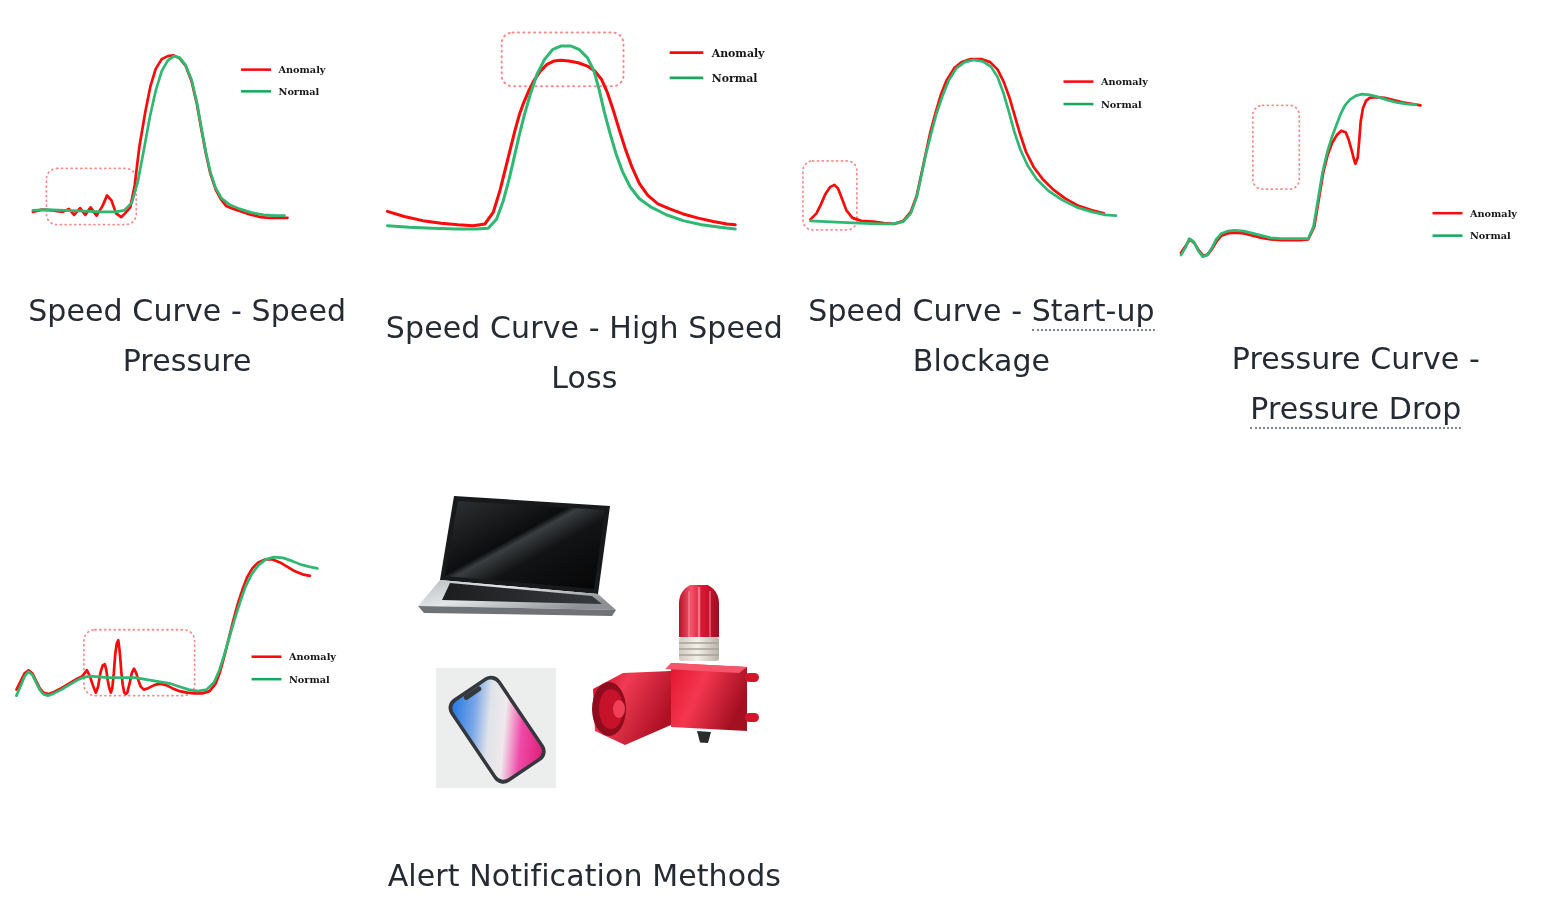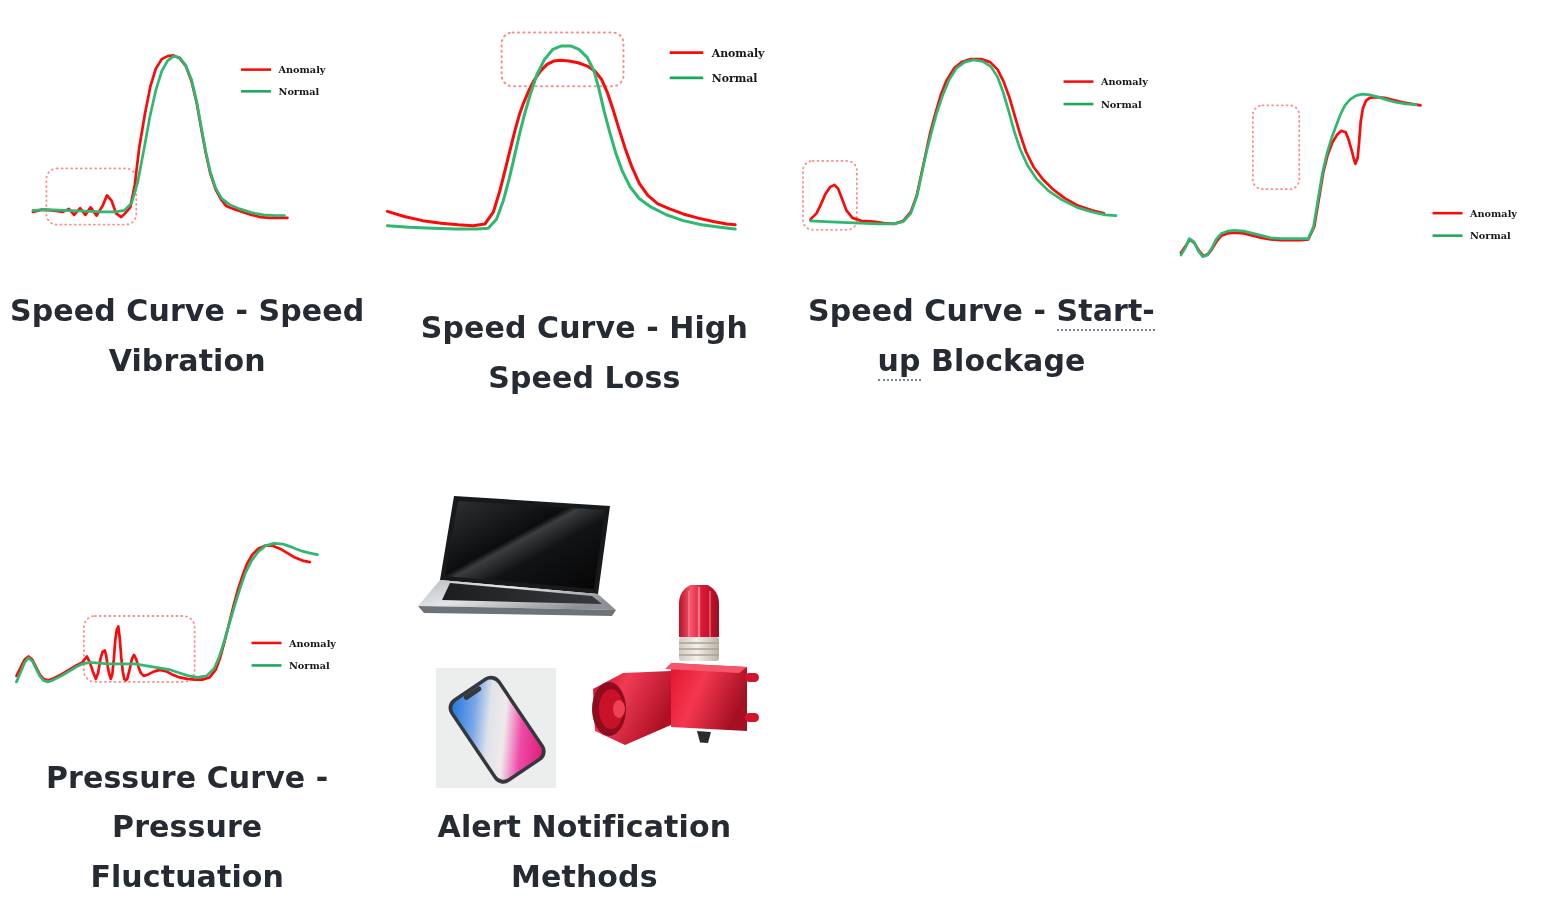--- a/index.html
+++ b/index.html
@@ -35,21 +35,21 @@
     display: block;
     width: 100%;
     height: 100%;
   }
   .caption {
     font-family: "DejaVu Sans", sans-serif;
     font-size: 30px;
     color: #262b33;
     text-align: center;
     line-height: 1.65;
-    font-weight: 700;
+    font-weight: 400;
     letter-spacing: 0.1px;
     max-width: 440px;
   }
   .caption .spell {
     border-bottom: 2px dotted #7d848f;
     padding-bottom: 1px;
   }
   .legend-text {
     font-family: "DejaVu Serif", serif;
     font-size: 13px;
@@ -85,21 +85,21 @@
   
   .laptop { left: 28px; top: 0px; width: 230px; height: 150px; }
   
   .phone-box {
     left: 62px; top: 178px;
     width: 120px; height: 120px;
     background: #eceeee;
   }
   
   .alarm { left: 205px; top: 95px; width: 190px; height: 190px; }
-  .caption-alert { margin-top: 20px; }
+  .caption-alert { margin-top: 31px; }
 </style>
 </head>
 <body>
 
 <div class="grid">
 
   <div class="panel" id="p1">
     <div class="plot">
       <svg viewBox="0 0 500 280" preserveAspectRatio="xMidYMid meet">
         <rect x="62" y="178" width="120" height="75" rx="14" ry="14" fill="none" stroke="#fd8a8a" stroke-width="2.4" stroke-dasharray="1.2 5.2" stroke-linecap="round"></rect>
@@ -117,21 +117,21 @@
         <g>
           <line x1="322" y1="46" x2="362" y2="46" stroke="#fb0a0a" stroke-width="3.4"></line>
           <text class="legend-text" x="372" y="51">Anomaly</text>
           <line x1="322" y1="75" x2="362" y2="75" stroke="#17a85e" stroke-width="3.4"></line>
           <text class="legend-text" x="372" y="80">Normal</text>
         </g>
       </svg>
     </div>
     <div class="caption">
       <span>Speed Curve - Speed</span><br>
-      <span>Vibration</span>
+      <span>Pressure</span>
     </div>
   </div>
 
   <div class="panel" id="p2">
     <div class="plot">
       <svg viewBox="0 0 500 280" preserveAspectRatio="xMidYMid meet">
         <rect x="152" y="12" width="145" height="64" rx="13" ry="13" fill="none" stroke="#fd8a8a" stroke-width="2.4" stroke-dasharray="1.2 5.2" stroke-linecap="round"></rect>
         <path d="M16,225 L36,231 L58,236 L80,239 L100,241 L118,242 L132,240
                  L142,226 L150,200 L157,172 L163,148 L168,128 L173,110 L178,96
                  L184,82 L190,70 L198,58 L206,50 L214,46 L222,45 L232,46
@@ -217,20 +217,23 @@
                  L193,214 L199,178 L205,142 L211,116 L217,96 L223,80
                  L229,64 L235,52 L242,44 L250,39 L258,37 L268,38 L280,41
                  L292,45 L304,48 L316,50 L330,51" fill="none" stroke="#2eb872" stroke-width="3.6" stroke-linejoin="round" stroke-linecap="round"></path>
         <g>
           <line x1="124" y1="196" x2="164" y2="196" stroke="#fb0a0a" stroke-width="3.4" transform="translate(228,0)"></line>
           <text class="legend-text" x="402" y="201">Anomaly</text>
           <line x1="352" y1="226" x2="392" y2="226" stroke="#17a85e" stroke-width="3.4"></line>
           <text class="legend-text" x="402" y="231">Normal</text>
         </g>
       </svg>
+    </div>
+    <div class="caption">
+      <span>Pressure Curve - </span><span class="spell">Pressure Drop</span>
     </div>
   </div>
 
   <div class="panel" id="p5">
     <div class="plot">
       <svg viewBox="0 0 500 270" preserveAspectRatio="xMidYMid meet">
         <rect x="112" y="128" width="148" height="88" rx="15" ry="15" fill="none" stroke="#fd8a8a" stroke-width="2.4" stroke-dasharray="1.2 5.2" stroke-linecap="round"></rect>
         <path d="M22,208 L28,196 L33,186 L38,182 L43,186 L48,196 L53,206
                  L58,212 L64,214 L72,211 L82,206 L92,200 L102,194 L110,190
                  L116,182 L120,190 L124,202 L128,212 L131,204 L134,186
@@ -251,24 +254,20 @@
                  L314,112 L321,90 L328,70 L336,54 L345,42 L355,34
                  L366,31 L378,32 L390,36 L402,41 L414,44 L424,46" fill="none" stroke="#2eb872" stroke-width="3.6" stroke-linejoin="round" stroke-linecap="round"></path>
         <g>
           <line x1="336" y1="164" x2="376" y2="164" stroke="#fb0a0a" stroke-width="3.4"></line>
           <text class="legend-text" x="386" y="169">Anomaly</text>
           <line x1="336" y1="194" x2="376" y2="194" stroke="#17a85e" stroke-width="3.4"></line>
           <text class="legend-text" x="386" y="199">Normal</text>
         </g>
       </svg>
     </div>
-    <div class="caption">
-      <span>Pressure Curve - Pressure</span><br>
-      <span>Fluctuation</span>
-    </div>
   </div>
 
   <div class="panel" id="p6">
     <div class="devices">
 
       <div class="dev laptop">
         <svg viewBox="0 0 230 150" preserveAspectRatio="xMidYMid meet">
           <defs>
             <linearGradient id="screenGrad" x1="0" y1="0" x2="1" y2="1">
               <stop offset="0%" stop-color="#2f3234"></stop>

